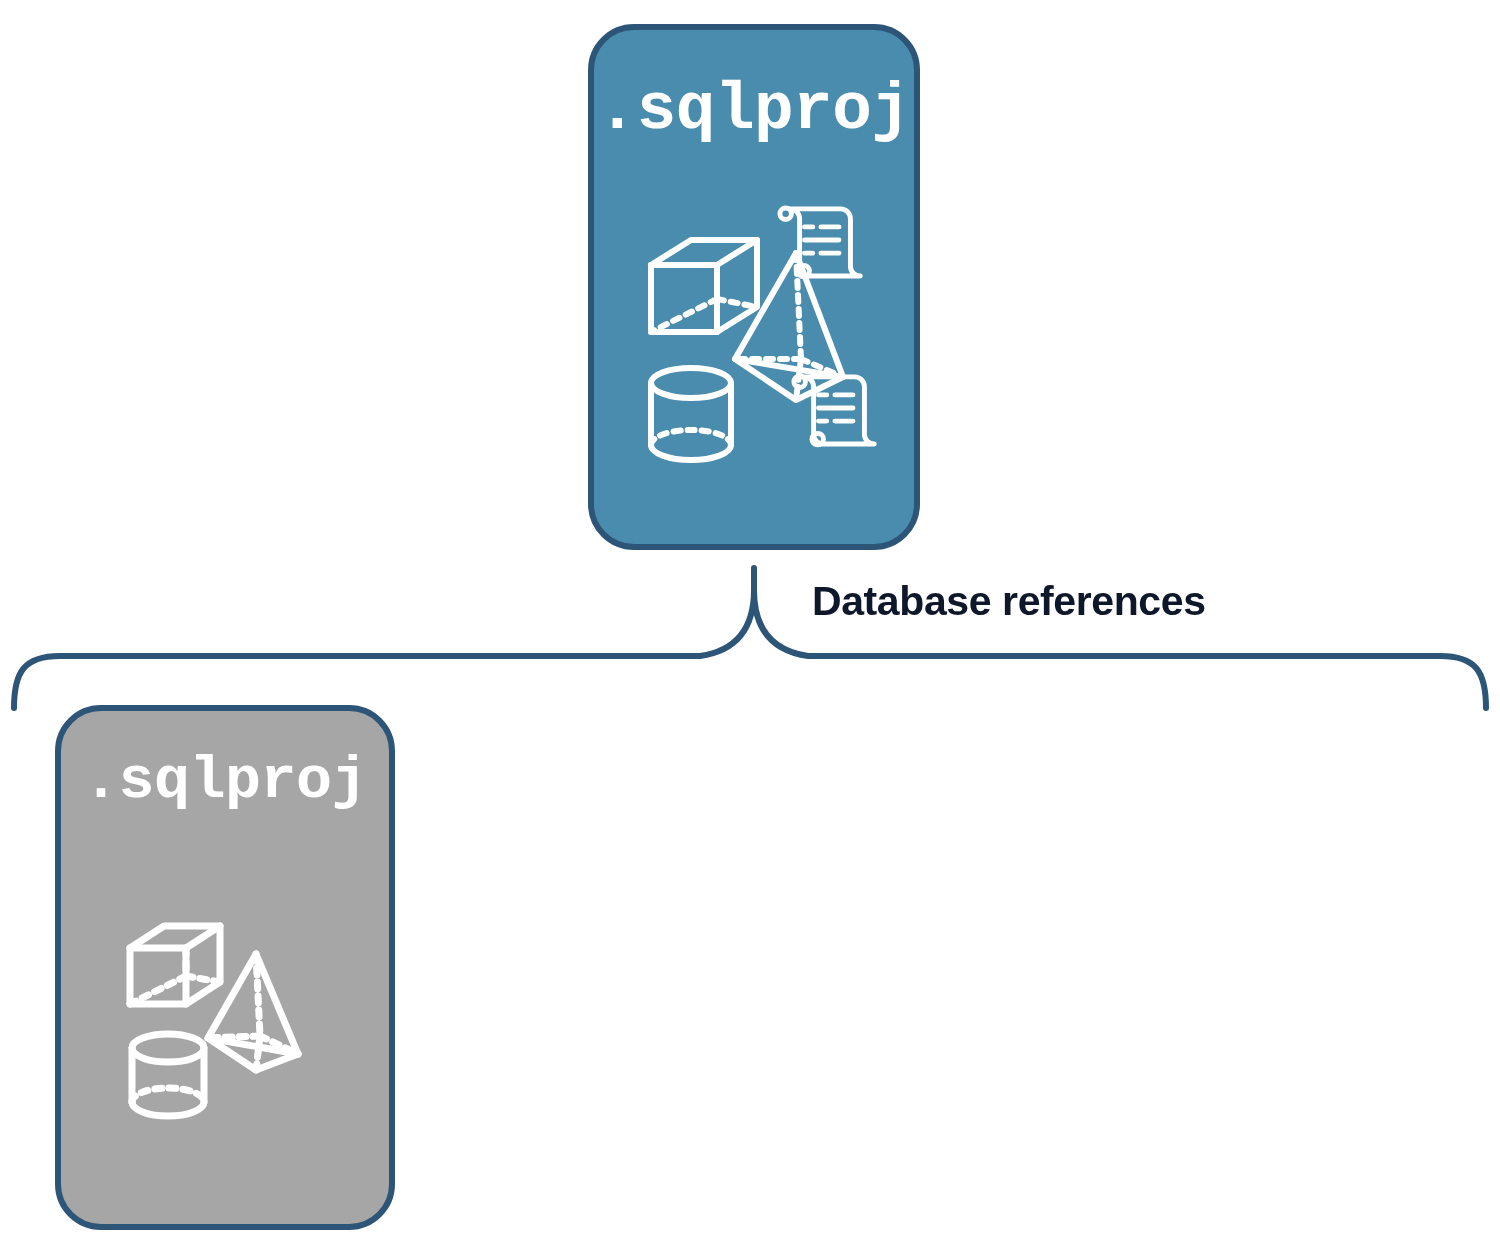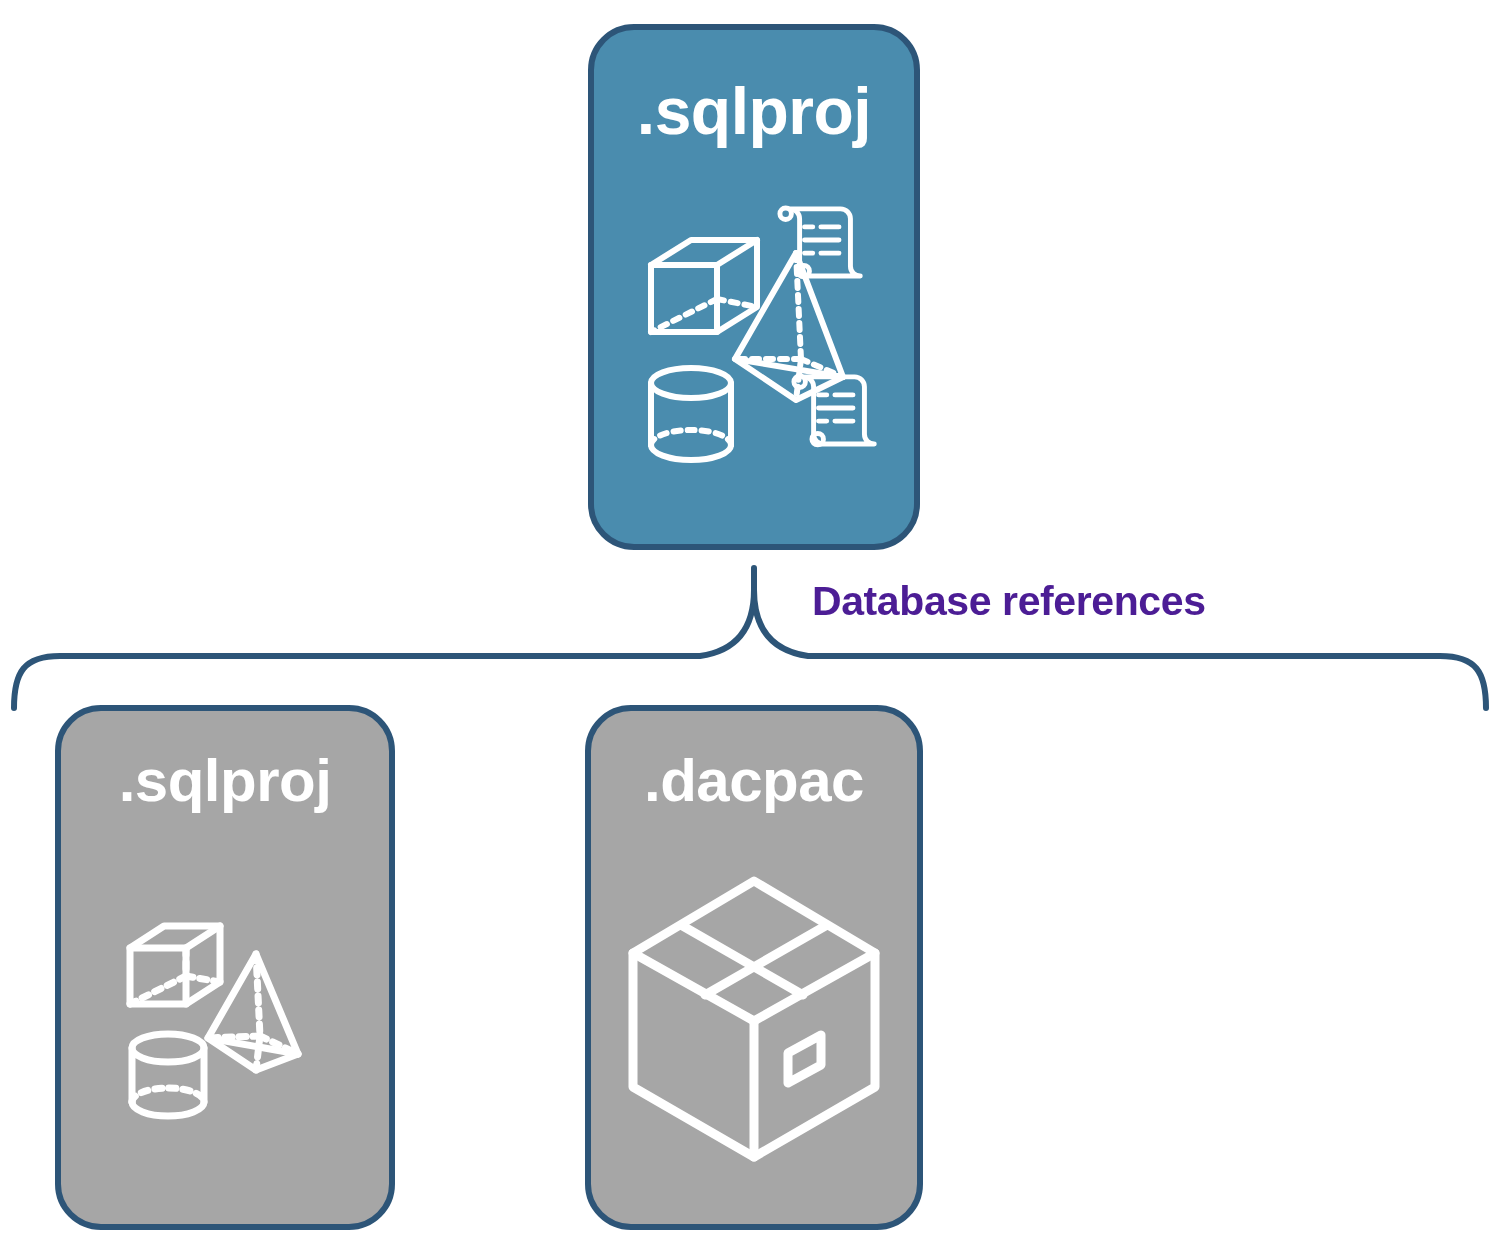--- a/index.html
+++ b/index.html
@@ -29,20 +29,21 @@
   .card.blue  { background: #4a8cae; }
   .card.gray  { background: #a6a6a6; }
 
   .card-title {
     color: #ffffff;
     font-weight: bold;
     letter-spacing: -0.5px;
     line-height: 1;
     text-align: center;
     white-space: nowrap;
+    font-family: Liberation Mono, monospace;
   }
 
   #card-root {
     left: 588px;  top: 24px;
     width: 332px; height: 526px;
   }
   #card-root .card-title { font-size: 66px; margin-top: 48px; }
 
   #card-sqlproj { left: 55px;   top: 705px; width: 340px; height: 525px; }
   #card-dacpac  { left: 585px;  top: 705px; width: 338px; height: 525px; }
@@ -65,21 +66,21 @@
     left: 0; top: 560px;
     width: 1500px; height: 160px;
     pointer-events: none;
   }
   #bracket-label {
     position: absolute;
     left: 812px;
     top: 578px;
     font-size: 41px;
     font-weight: bold;
-    color: #4c1d95;
+    color: #0f172a;
     letter-spacing: -0.4px;
     white-space: nowrap;
   }
 </style>
 </head>
 <body>
 
 <div id="canvas">
 
   <div class="card blue" id="card-root">
@@ -187,33 +188,15 @@
           <ellipse cx="48" cy="140" rx="36" ry="14"></ellipse>
           <line x1="12" y1="140" x2="12" y2="194"></line>
           <line x1="84" y1="140" x2="84" y2="194"></line>
           <path d="M12 194 A36 14 0 0 0 84 194"></path>
           <path d="M12 194 A36 14 0 0 1 84 194" stroke-dasharray="7 7"></path>
         </g>
       </svg>
     </div>
   </div>
 
-  <div class="card gray" id="card-dacpac">
-    <div class="card-title">.dacpac</div>
-    <div class="icon-area">
-      <svg width="258" height="290" viewBox="0 0 258 290" fill="none" stroke="#ffffff" stroke-width="9" stroke-linecap="round" stroke-linejoin="round">
-
-        <polygon points="129,8 250,80 250,214 129,284 8,214 8,80 129,8"></polygon>
-
-        <line x1="129" y1="148" x2="129" y2="284"></line>
-
-        <polyline points="8,80 129,148 250,80"></polyline>
-
-        <polyline points="56,52 178,122"></polyline>
-        <polyline points="202,52 80,122"></polyline>
-
-        <polygon points="163,180 196,162 196,192 163,210 163,180"></polygon>
-      </svg>
-    </div>
-  </div>
 
 
 </div>
 
 </body></html>

